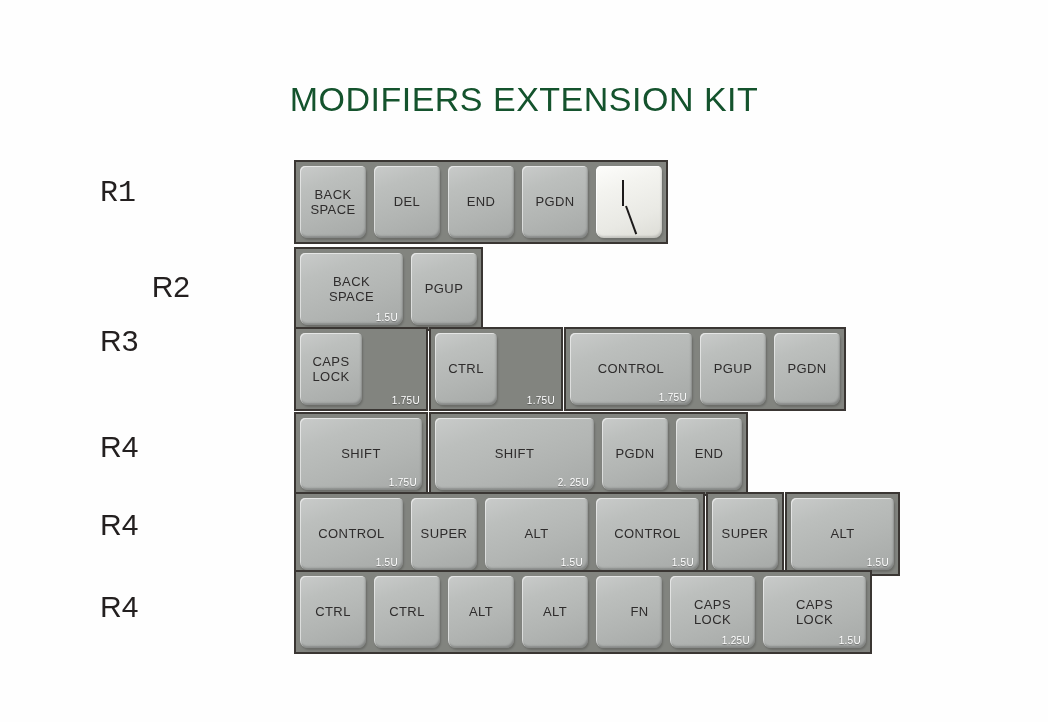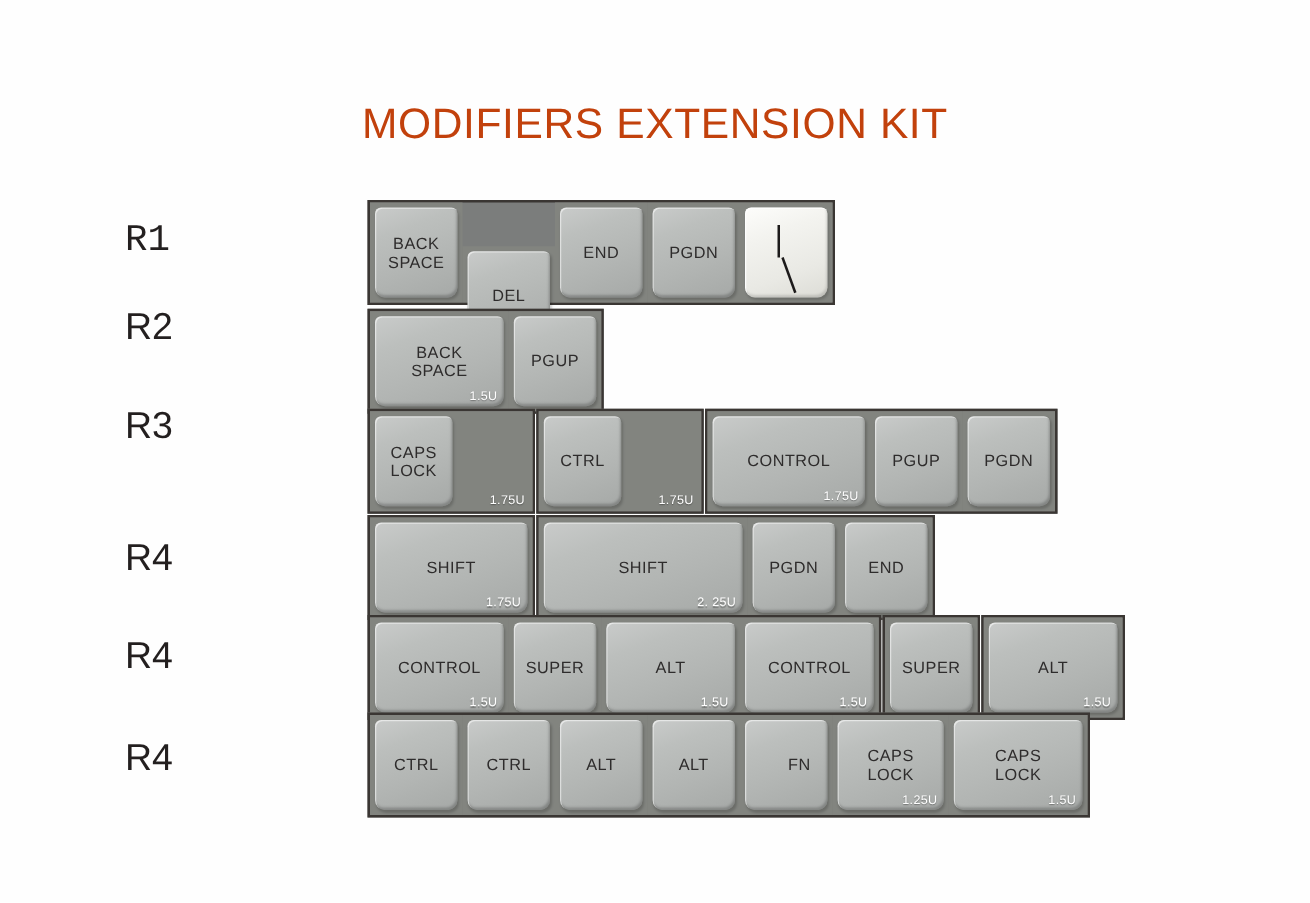--- a/index.html
+++ b/index.html
@@ -25,21 +25,21 @@
   
   #kit-title {
     position: absolute;
     top: 80px;
     left: 0;
     width: 1048px;
     text-align: center;
     font-size: 34px;
     font-weight: 400;
     letter-spacing: 0.5px;
-    color: #c2410c;
+    color: #14532d;
     font-family: "Liberation Sans", sans-serif;
   }
 
   
   .kit-row {
     position: absolute;
     display: flex;
     align-items: flex-start;
   }
   .row-label {
@@ -165,21 +165,21 @@
   <div id="rows-container">
       <div class="row-label" style="top: 176px; font-family: Liberation Mono, monospace;">R1</div>
       <div class="kit-row" style="top: 160px; left: 294px;">
         <div class="key-group" style="height: 84px;">
           <div class="key-base" style="width: 74px;">
             <div class="keycap" style="width: 66px; height: 72px;">
               <span class="cap-legend">BACK
 SPACE</span>
             </div>
           </div>
-          <div class="key-base" style="width: 74px; margin-top: 35px;">
+          <div class="key-base" style="width: 74px;">
             <div class="keycap" style="width: 66px; height: 72px;">
               <span class="cap-legend">DEL</span>
             </div>
           </div>
           <div class="key-base" style="width: 74px;">
             <div class="keycap" style="width: 66px; height: 72px;">
               <span class="cap-legend">END</span>
             </div>
           </div>
           <div class="key-base" style="width: 74px;">
@@ -190,21 +190,21 @@
           <div class="key-base" style="width: 74px;">
             <div class="keycap light" style="width: 66px; height: 72px;">
               <div class="pipe-slash">
                 <span class="bar"></span>
                 <span class="slash"></span>
               </div>
             </div>
           </div>
         </div>
       </div>
-      <div class="row-label" style="top: 245px;">R2</div>
+      <div class="row-label" style="top: 270px; text-align: right;">R2</div>
       <div class="kit-row" style="top: 247px; left: 294px;">
         <div class="key-group" style="height: 84px;">
           <div class="key-base" style="width: 111px;">
             <div class="keycap" style="width: 103px; height: 72px;">
               <span class="cap-legend">BACK
 SPACE</span>
               <span class="size-stamp">1.5U</span>
             </div>
           </div>
           <div class="key-base" style="width: 74px;">

